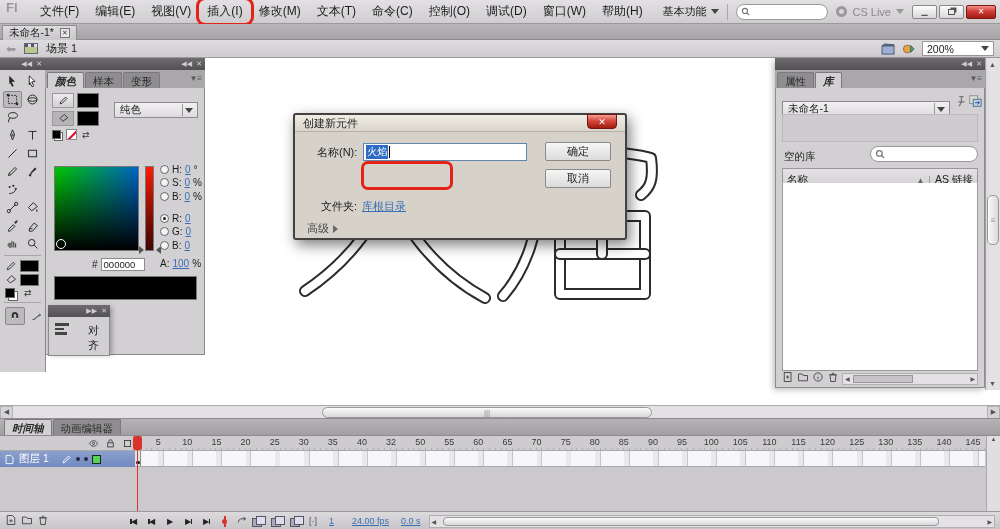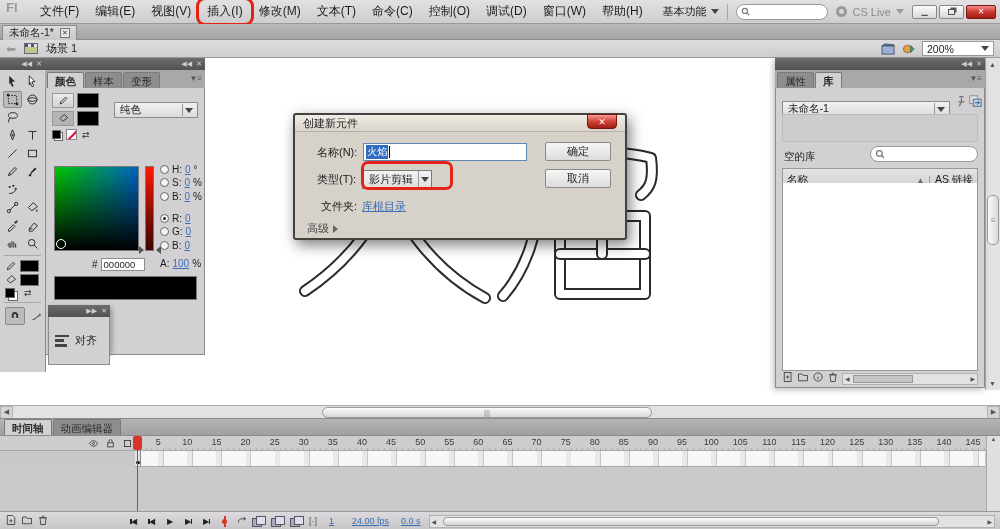--- a/index.html
+++ b/index.html
@@ -42,21 +42,21 @@
   .sb-arrow{width:13px;height:13px;display:flex;align-items:center;justify-content:center;font-size:7px;color:#555;background:#d6d4d7;border:1px solid #b2b0b3;}
   .hthumb{position:absolute;left:322px;width:330px;height:11px;top:1px;background:linear-gradient(#fbfbfb,#d8d6d9);border:1px solid #9a989b;border-radius:6px;}
   .hthumb::after{content:'|||';position:absolute;left:50%;top:0;transform:translateX(-50%);font-size:8px;color:#8a888b;}
   .vscroll{left:985px;top:58px;width:15px;height:332px;background:#e3e1e4;border-left:1px solid #aaa8ab;}
   .vthumb{position:absolute;left:1px;top:137px;width:12px;height:50px;background:linear-gradient(90deg,#fbfbfb,#d8d6d9);border:1px solid #9a989b;border-radius:5px;}
   .vthumb::after{content:'≡';position:absolute;top:50%;left:50%;transform:translate(-50%,-50%);font-size:8px;color:#8a888b;}
   
   .phead{height:12px;background:linear-gradient(#6e6c6f,#525053);display:flex;align-items:center;justify-content:flex-end;gap:4px;padding:0 3px;color:#cfcdd0;font-size:7px;}
   .ptabs{height:18px;background:#a9a7aa;display:flex;align-items:flex-end;padding-left:2px;gap:1px;position:relative;}
   .ptab{height:16px;padding:2px 7px 0;font-size:10.5px;background:#8f8d90;color:#2a2a2a;border:1px solid #7b797c;border-bottom:none;border-radius:2px 2px 0 0;}
-  .ptab.active{background:#d2d0d3;font-weight:bold;}
+  .ptab.active{background:#d2d0d3;font-weight:bold;font-style:italic;}
   .pmenu{position:absolute;right:3px;top:4px;color:#555;font-size:8px;}
   .pbody{background:#d2d0d3;border:1px solid #8d8b8e;border-top:none;position:relative;}
   
   .tooldock{left:0;top:58px;width:46px;height:314px;background:#d2d0d3;border-right:1px solid #8d8b8e;}
   .tools{display:grid;grid-template-columns:19px 19px;justify-content:center;gap:1px;padding-top:3px;}
   .tool{width:19px;height:17px;display:flex;align-items:center;justify-content:center;border-radius:2px;}
   .tool.sel{background:#bcbabd;border:1px solid #8a888b;}
   .tool svg{width:13px;height:13px;}
   .tool svg *{stroke:#2a2a2a;stroke-width:1.2;fill:none;}
   .tool svg .f{fill:#2a2a2a;stroke:none;}
@@ -83,21 +83,21 @@
   .radio{width:9px;height:9px;border:1px solid #666;border-radius:50%;background:#f4f2f5;position:relative;}
   .radio.on::after{content:'';position:absolute;left:2px;top:2px;width:3px;height:3px;border-radius:50%;background:#222;}
   .bluev{color:#3b6fb5;text-decoration:underline;}
   .rgap{height:5px;}
   .hexrow{position:absolute;left:46px;top:170px;display:flex;align-items:center;gap:3px;font-size:10px;}
   .hexinput{width:44px;height:13px;border:1px solid #8d8b8e;background:#fff;font-size:9.5px;padding:0 2px;display:flex;align-items:center;}
   .alpharow{position:absolute;left:114px;top:170px;font-size:10px;display:flex;gap:3px;align-items:center;}
   .cprev{position:absolute;left:8px;top:188px;width:143px;height:24px;background:#000;border:1px solid #777;}
   
   .alignpanel{left:48px;top:305px;width:62px;height:48px;box-shadow:2px 2px 5px rgba(0,0,0,.3);}
-  .ap-body{height:48px;border:1px solid #8d8b8e;border-top:none;background:#d2d0d3;display:flex;align-items:center;gap:6px;padding:6px;}
+  .ap-body{height:39px;border:1px solid #8d8b8e;border-top:none;background:#d2d0d3;display:flex;align-items:flex-start;gap:19px;padding:6px;}
   .align-icon{width:14px;height:12px;display:flex;flex-direction:column;gap:2px;}
   .align-icon i{height:3px;background:#444;display:block;}
   .align-icon i:nth-child(1){width:14px;}.align-icon i:nth-child(2){width:9px;}.align-icon i:nth-child(3){width:12px;}
   
   .libpanel{left:775px;top:58px;width:210px;height:330px;box-shadow:-2px 2px 6px rgba(0,0,0,.25);}
   .lib-body{height:300px;}
   .libdd{position:absolute;left:6px;top:5px;width:168px;}
   .libicon{position:absolute;top:6px;width:14px;height:14px;}
   .lib-preview{position:absolute;left:6px;top:26px;width:196px;height:28px;background:#cecccf;border:1px solid #bcbabd;}
   .emptylib{position:absolute;left:8px;top:62px;font-size:10.5px;}
@@ -605,29 +605,20 @@
       <span>创建新元件</span>
       <span class="dlg-close">✕</span>
     </div>
     <div class="dlg-row" style="left:22px;top:28px;">
       <span>名称(N):</span>
       <span class="dlg-input">
         <span class="seltext">火焰</span>
         <span class="caret-line"></span>
       </span>
     </div>
-    <div class="dlg-row" style="left:22px;top:55px;">
-      <span>类型(T):</span>
-      <span class="typedd">
-        <span>影片剪辑</span>
-        <span class="dd-arrow">
-            <span class="caret"></span>
-          </span>
-      </span>
-    </div>
     <div class="redbox-type"></div>
     <div class="dlg-row" style="left:26px;top:84px;">
       <span>文件夹:</span>
       <span class="linktext">库根目录</span>
     </div>
     <div class="dlg-row" style="left:12px;top:106px;color:#444;">
       <span>高级</span>
         <span class="adv-arrow"></span>
     </div>
     <span class="dlg-btn" style="top:27px;">确定</span>
@@ -656,21 +647,21 @@
       <div class="ruler" id="ruler-labels">
           <span class="rlabel" style="left: 2px;">1</span>
           <span class="rlabel" style="left: 23.28px; transform: translateX(-50%);">5</span>
           <span class="rlabel" style="left: 52.38px; transform: translateX(-50%);">10</span>
           <span class="rlabel" style="left: 81.48px; transform: translateX(-50%);">15</span>
           <span class="rlabel" style="left: 110.58px; transform: translateX(-50%);">20</span>
           <span class="rlabel" style="left: 139.68px; transform: translateX(-50%);">25</span>
           <span class="rlabel" style="left: 168.78px; transform: translateX(-50%);">30</span>
           <span class="rlabel" style="left: 197.88px; transform: translateX(-50%);">35</span>
           <span class="rlabel" style="left: 226.98px; transform: translateX(-50%);">40</span>
-          <span class="rlabel" style="left: 256.08px; transform: translateX(-50%);">45</span>
+          <span class="rlabel" style="left: 256.08px; transform: translateX(-50%);">32</span>
           <span class="rlabel" style="left: 285.18px; transform: translateX(-50%);">50</span>
           <span class="rlabel" style="left: 314.28px; transform: translateX(-50%);">55</span>
           <span class="rlabel" style="left: 343.38px; transform: translateX(-50%);">60</span>
           <span class="rlabel" style="left: 372.48px; transform: translateX(-50%);">65</span>
           <span class="rlabel" style="left: 401.58px; transform: translateX(-50%);">70</span>
           <span class="rlabel" style="left: 430.68px; transform: translateX(-50%);">75</span>
           <span class="rlabel" style="left: 459.78px; transform: translateX(-50%);">80</span>
           <span class="rlabel" style="left: 488.88px; transform: translateX(-50%);">85</span>
           <span class="rlabel" style="left: 517.98px; transform: translateX(-50%);">90</span>
           <span class="rlabel" style="left: 547.08px; transform: translateX(-50%);">95</span>
@@ -680,20 +671,32 @@
           <span class="rlabel" style="left: 663.48px; transform: translateX(-50%);">115</span>
           <span class="rlabel" style="left: 692.58px; transform: translateX(-50%);">120</span>
           <span class="rlabel" style="left: 721.68px; transform: translateX(-50%);">125</span>
           <span class="rlabel" style="left: 750.78px; transform: translateX(-50%);">130</span>
           <span class="rlabel" style="left: 779.88px; transform: translateX(-50%);">135</span>
           <span class="rlabel" style="left: 808.98px; transform: translateX(-50%);">140</span>
           <span class="rlabel" style="left: 838.08px; transform: translateX(-50%);">145</span>
         </div>
     </div>
     <div class="tlayer">
+      <div class="layerleft">
+        <svg viewBox="0 0 16 16">
+            <path d="M3 2h7l3 3v9H3z" fill="none" stroke="#fff" stroke-width="1.3"></path>
+          </svg>
+        <span>图层 1</span>
+        <svg viewBox="0 0 16 16" style="margin-left:8px;">
+            <path d="M3 13l1-3 7-7 2 2-7 7z" fill="none" stroke="#fff" stroke-width="1.3"></path>
+          </svg>
+        <span class="ldot"></span>
+        <span class="ldot"></span>
+        <span class="lsq"></span>
+      </div>
       <div class="framesrow">
         <span class="keyframe"></span>
       </div>
     </div>
     <div class="tempty"></div>
     <div class="playhead-cap"></div>
     <div class="playhead-line"></div>
     <div class="tvscroll">▲</div>
     <div class="tfoot">
       <span><svg viewBox="0 0 16 16">

